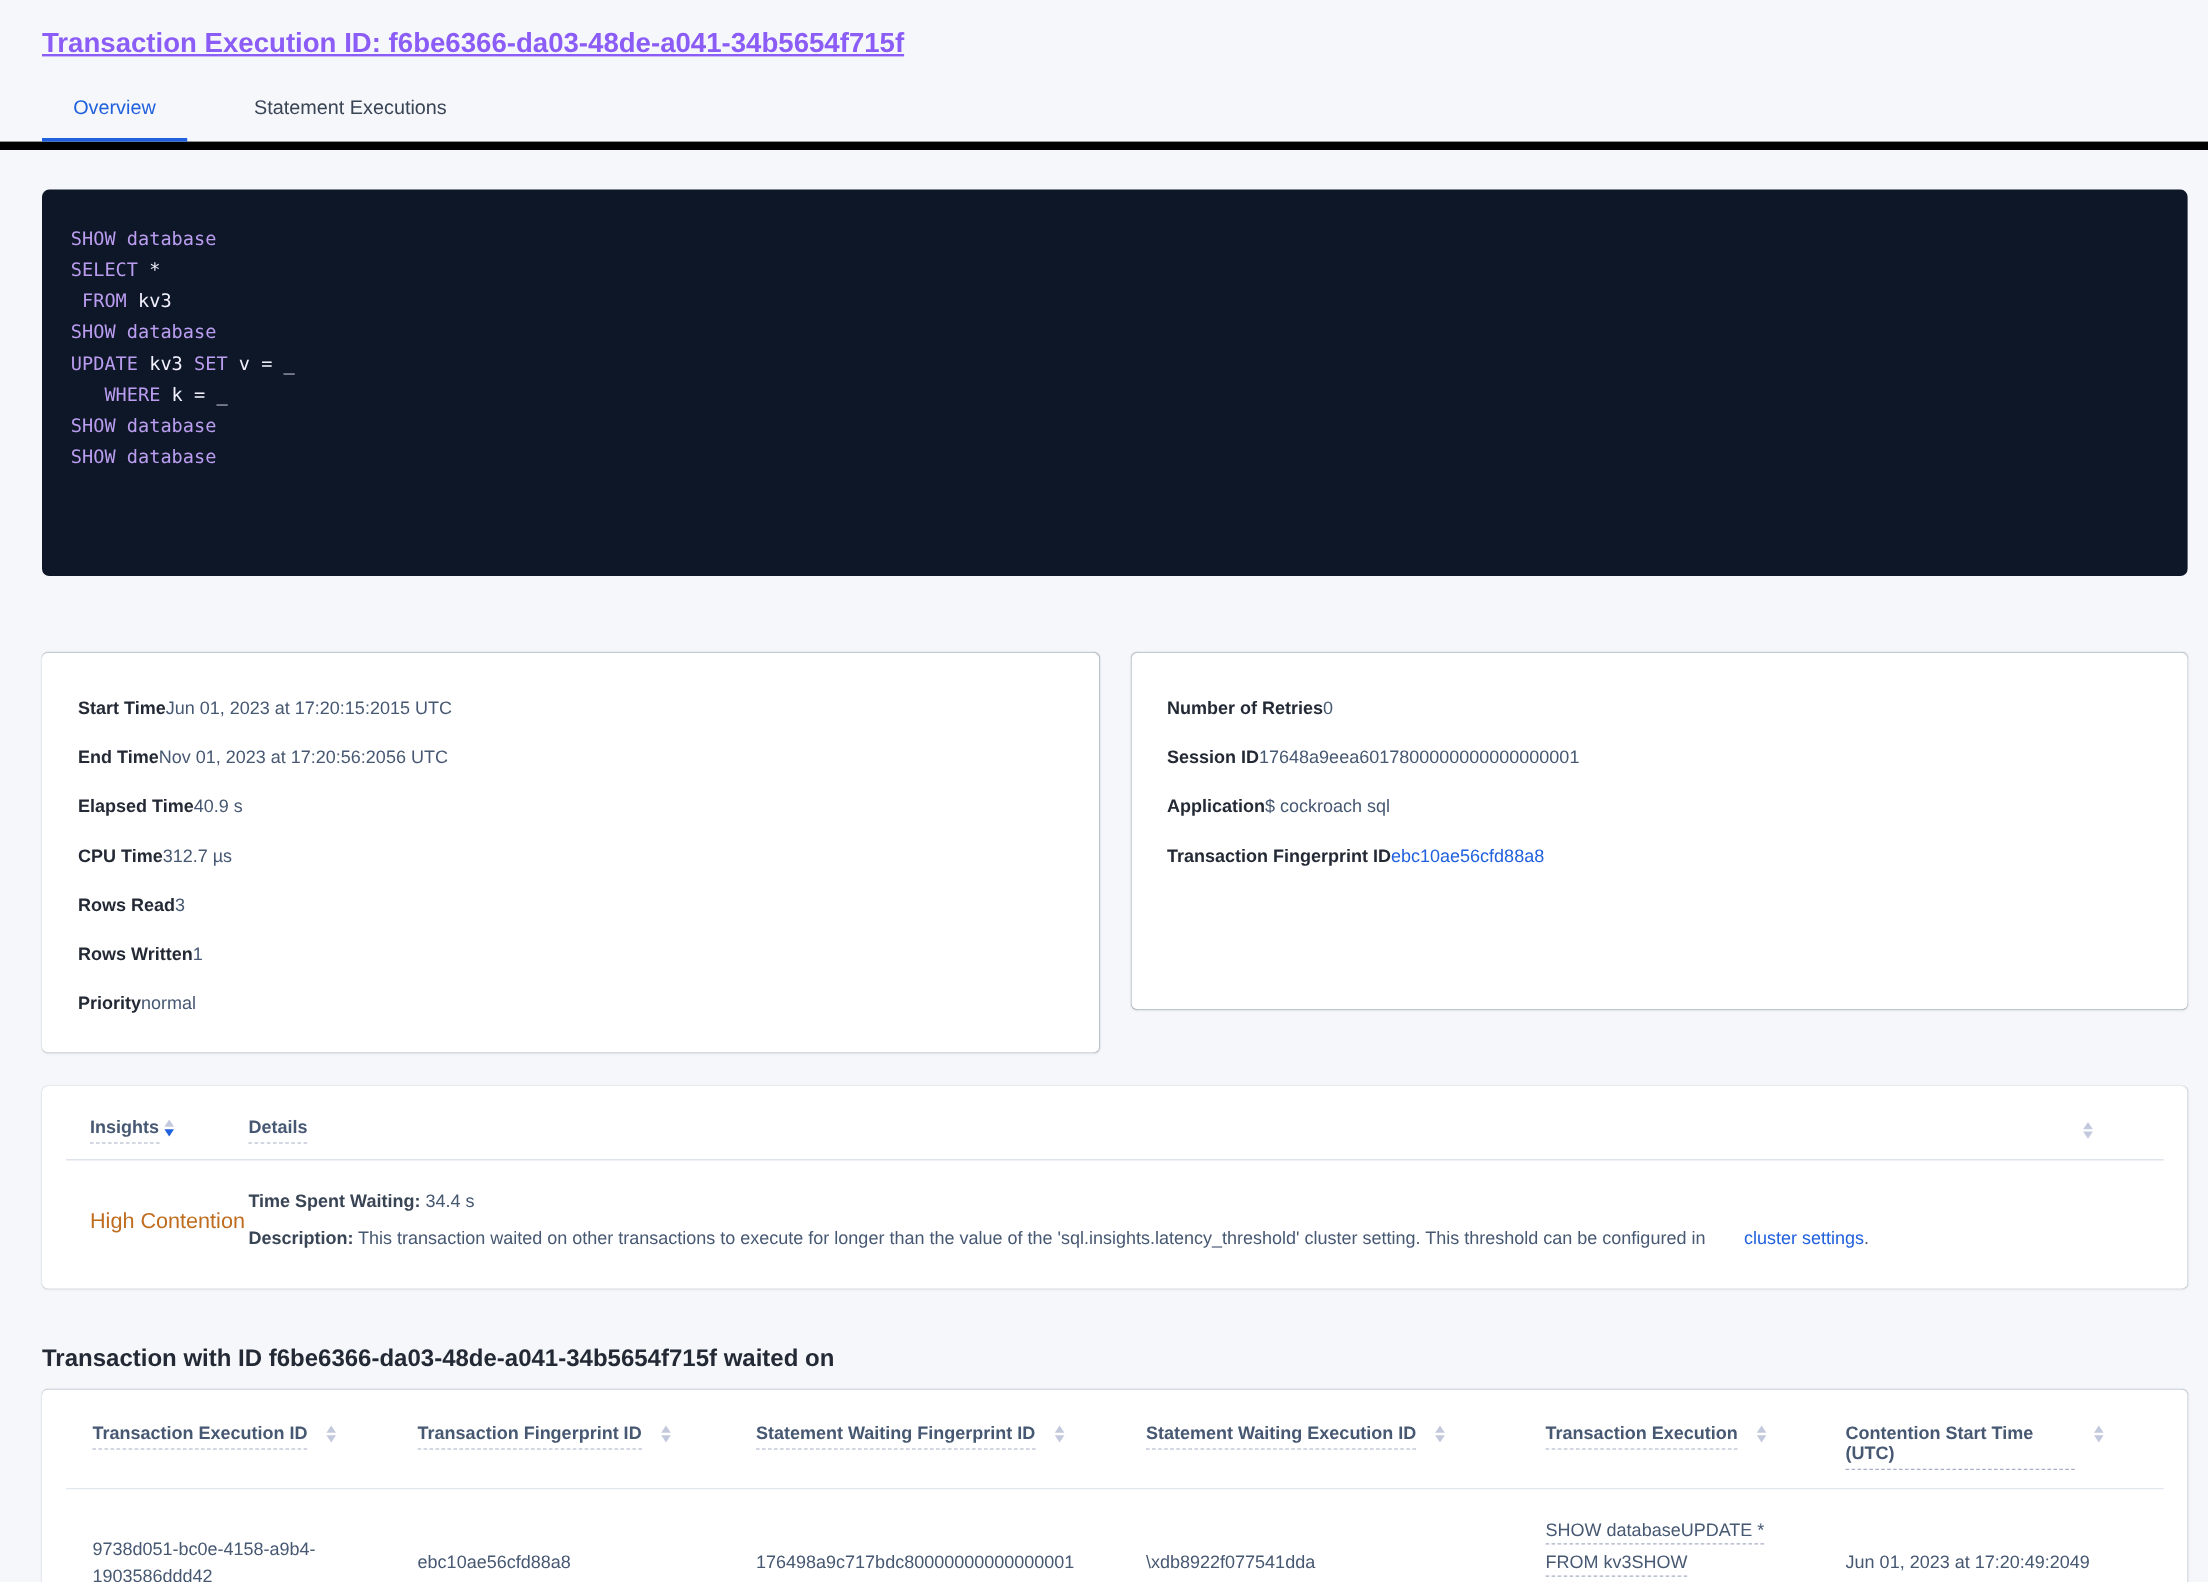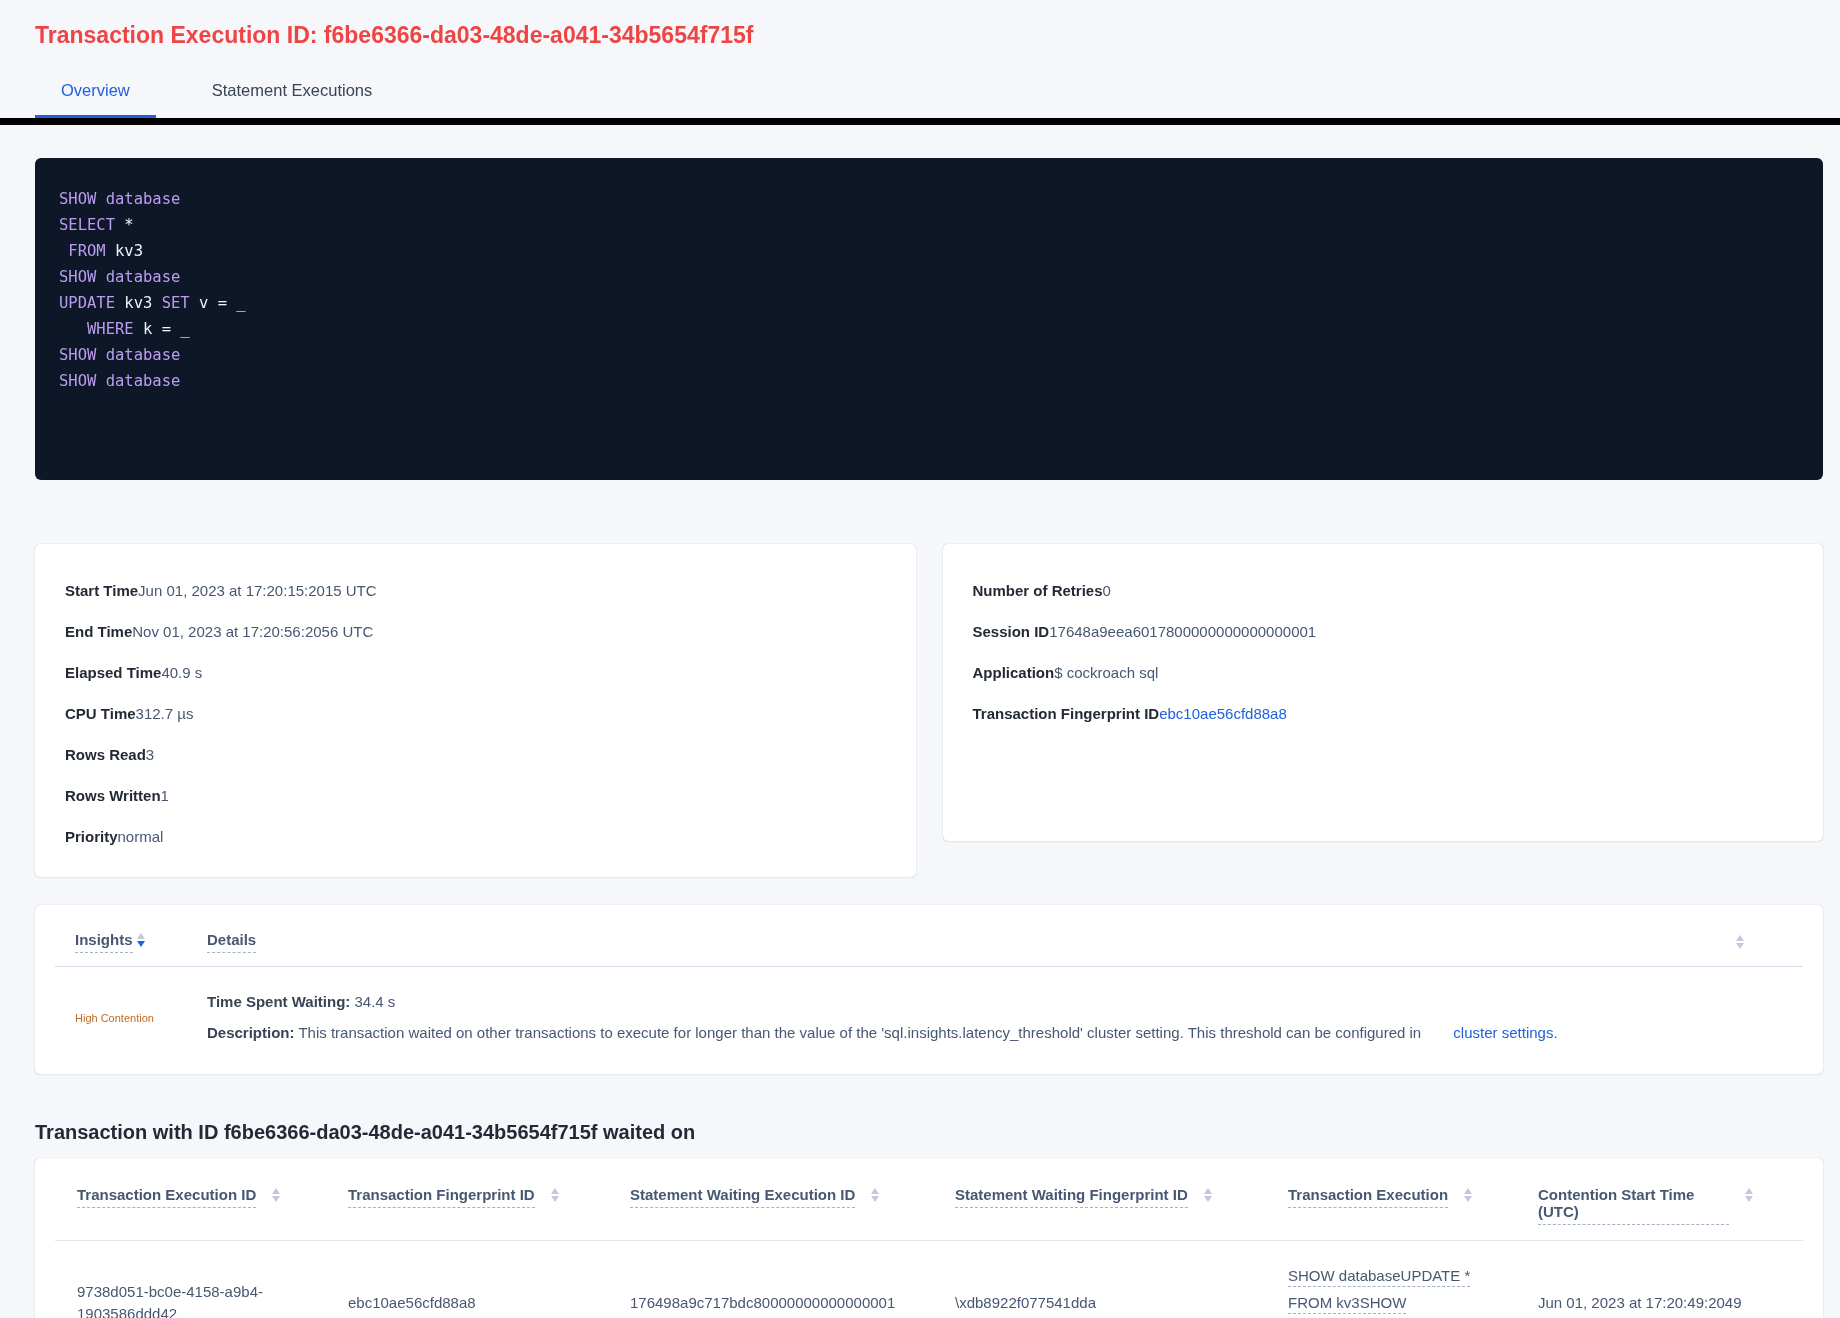--- a/index.html
+++ b/index.html
@@ -1,20 +1,20 @@
 <!DOCTYPE html>
 <html><head>
 <meta charset="utf-8">
 <style>
   * { margin:0; padding:0; box-sizing:border-box; }
   html,body { width:1840px; background:#f5f7fa; font-family:"Liberation Sans", sans-serif; color:#475872; }
   .page { width:1840px; min-height:1318px; padding-top:22px; }
 
   
-  .page-title { font-size:23px; font-weight:bold; color:#ef4444; padding:0 17px 0 35px; }
+  .page-title { font-size:23px; font-weight:bold; color:#8b5cf6; padding:0 17px 0 35px;text-decoration:underline; }
 
   .tab-bar { display:flex; margin-top:32px; padding:0 17px 0 35px; border-bottom:7px solid #000000; }
   .tab { font-size:16.5px; color:#394455; padding:0 26px 15px; border-bottom:3px solid transparent; cursor:pointer; }
   .tab + .tab { margin-left:30px; }
   .tab.active { color:#2161dd; border-bottom-color:#2161dd; }
 
   
   .sqlbox { margin:33px 17px 0 35px; height:322px; background:#0d1728; border-radius:6px;
             padding:28px 24px; overflow:hidden; }
   .code-line { font-family:"DejaVu Sans Mono", monospace; font-size:15.5px; line-height:26px;
@@ -42,21 +42,21 @@
   .dashed { border-bottom:1px dashed #a7b0c6; padding-bottom:4px; }
 
   
   .insights-card { margin:28px 17px 0 35px; position:relative; }
   .ins-header { display:flex; padding:26px 40px 13px; position:relative; }
   .ins-col1 { width:132px; display:flex; align-items:flex-start; gap:4px;text-align:right; }
   .ins-th { font-size:15px; font-weight:bold; color:#475872; cursor:pointer; }
   .ins-right-sort { position:absolute; right:79px; top:28px; }
   .ins-divider { height:1px; background:#d8dcea; margin:0 20px; }
   .ins-body { display:flex; align-items:center; padding:24px 40px 30px; }
-  .insight-name { width:132px; font-size:11px; color:#bf6c1e; }
+  .insight-name { width:132px; font-size:18px; color:#bf6c1e; }
   .ins-details { flex:1; font-size:15px; line-height:1.5; }
   .ins-line2 { margin-top:8px; }
   .b { font-weight:bold; color:#394455; }
   .inline-link { color:#2161dd; cursor:pointer;margin-left:28px; }
 
   
   .waited-heading { margin:47px 17px 0 35px; font-size:20px; font-weight:bold; color:#242a35; }
   .table-card { margin:14px 17px 0 35px; padding-bottom:21px; }
   .thead { display:grid; grid-template-columns:271px 282px 325px 333px 250px 1fr;
            padding:28px 42px 0; }
@@ -190,28 +190,28 @@
           </span>
       </div>
       <div class="th">
         <span class="th-label dashed">Transaction Fingerprint ID</span>
         <span class="sort-icon">
             <i class="caret up"></i>
             <i class="caret down"></i>
           </span>
       </div>
       <div class="th">
+        <span class="th-label dashed">Statement Waiting Fingerprint ID</span>
+        <span class="sort-icon">
+            <i class="caret up"></i>
+            <i class="caret down"></i>
+          </span>
+      </div>
+      <div class="th">
         <span class="th-label dashed">Statement Waiting Execution ID</span>
-        <span class="sort-icon">
-            <i class="caret up"></i>
-            <i class="caret down"></i>
-          </span>
-      </div>
-      <div class="th">
-        <span class="th-label dashed">Statement Waiting Fingerprint ID</span>
         <span class="sort-icon">
             <i class="caret up"></i>
             <i class="caret down"></i>
           </span>
       </div>
       <div class="th">
         <span class="th-label dashed">Transaction Execution</span>
         <span class="sort-icon">
             <i class="caret up"></i>
             <i class="caret down"></i>

